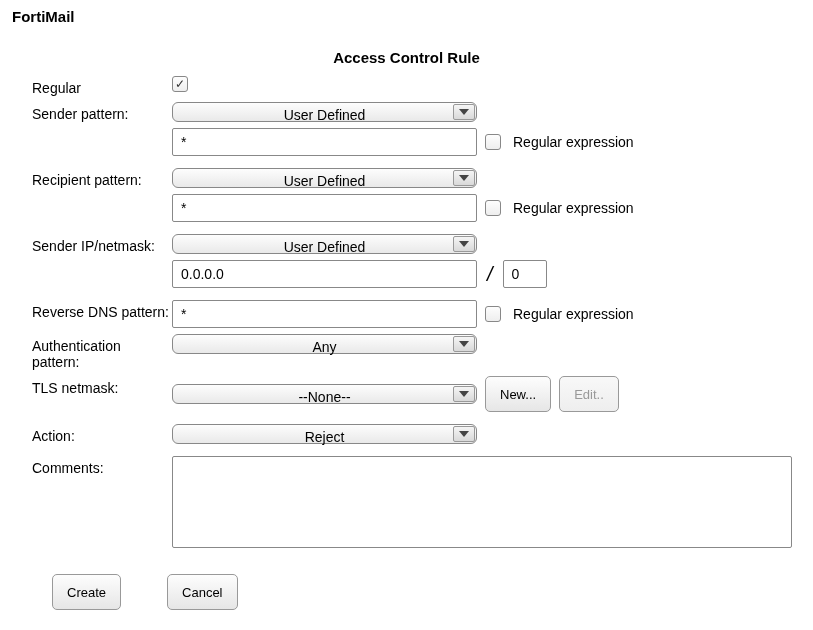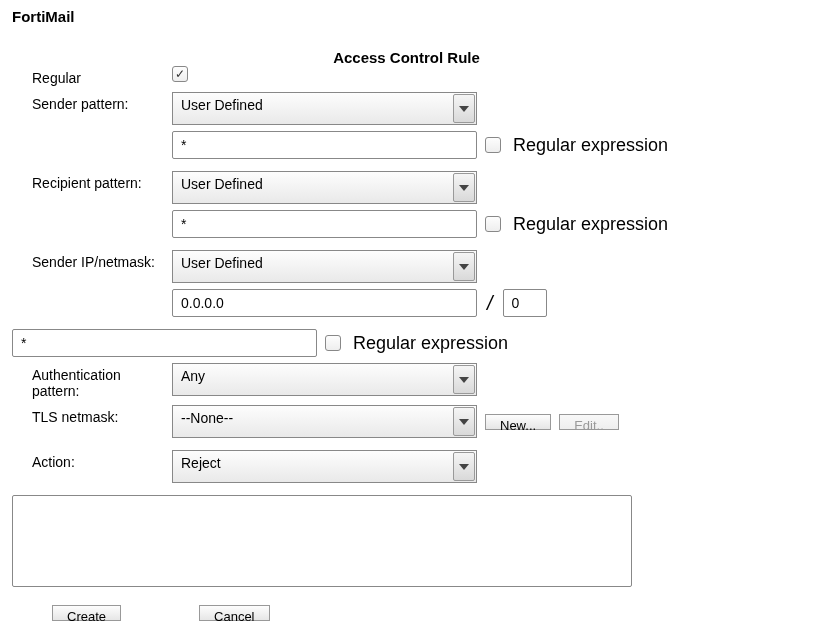--- a/index.html
+++ b/index.html
@@ -17,20 +17,21 @@
     }
     .product-title {
       font-weight: bold;
       font-size: 15px;
       margin-bottom: 24px;
     }
     .page-title {
       font-weight: bold;
       font-size: 15px;
       text-align: center;
+      margin-bottom: 10px;
     }
     .form-row {
       display: flex;
       align-items: flex-start;
       margin-bottom: 6px;
     }
     .label-col {
       width: 160px;
       padding-top: 4px;
       padding-left: 20px;
@@ -39,24 +40,25 @@
     .field-col {
       flex: 1;
       display: flex;
       align-items: center;
       gap: 8px;
     }
     .select-wrap {
       position: relative;
       display: inline-block;
       width: 305px;
-      height: 33px;
+      height: 20px;
       border: 1px solid #888;
       background: linear-gradient(#fdfdfd, #e9e9e9);
-      border-radius: 0;
+      border-radius: 6px;
+      text-align: center;
     }
     .select-wrap .select-text {
       padding: 4px 8px;
       display: inline-block;
     }
     .select-wrap .select-btn {
       position: absolute;
       right: 1px;
       top: 1px;
       bottom: 1px;
@@ -97,33 +99,33 @@
       justify-content: center;
       cursor: pointer;
     }
     .checkbox.checked::after {
       content: "✓";
       font-size: 12px;
       color: #333;
       line-height: 1;
     }
     .regex-label {
-      font-size: 18px;
+      font-size: 14px;
       margin-left: 4px;
     }
     .slash {
       font-size: 20px;
       font-style: italic;
       padding: 0 2px;
     }
     .btn {
-      height: 16px;
+      height: 36px;
       padding: 3px 14px;
       border: 1px solid #999;
-      border-radius: 0;
+      border-radius: 5px;
       background: linear-gradient(#fdfdfd, #e6e6e6);
       font-size: 13px;
       font-family: inherit;
       cursor: pointer;
     }
     .btn:disabled {
       color: #999;
       background: linear-gradient(#f8f8f8, #eee);
       cursor: default;
     }
@@ -131,24 +133,24 @@
       width: 620px;
       height: 92px;
       border: 1px solid #888;
       padding: 4px 8px;
       font-size: 14px;
       font-family: inherit;
       resize: none;
       border-radius: 2px;
     }
     .footer-buttons {
-      margin-top: 18px;
+      margin-top: 26px;
       padding-left: 40px;
       display: flex;
-      gap: 78px;
+      gap: 46px;
     }
     .spacer-row {
       height: 6px;
     }
   </style>
 </head>
 <body>
 
 <div class="product-title">FortiMail</div>
 <div class="page-title">Access Control Rule</div>
@@ -229,20 +231,21 @@
   <div class="field-col">
     <input class="text-input" type="text" value="0.0.0.0" style="">
     <span class="slash">/</span>
     <input class="text-input small" type="text" value="0" style="">
   </div>
 </div>
 
 <div class="spacer-row"></div>
 
 <div class="form-row">
+  <div class="label-col">Reverse DNS pattern:</div>
   <div class="field-col">
     <input class="text-input" type="text" value="*" style="">
     <span class="checkbox"></span>
     <span class="regex-label">Regular expression</span>
   </div>
 </div>
 
 <div class="form-row">
   <div class="label-col">Authentication pattern:</div>
   <div class="field-col">
@@ -285,20 +288,21 @@
             <path d="M0 0 L5 6 L10 0 Z" fill="#444"></path>
           </svg>
       </span>
     </div>
   </div>
 </div>
 
 <div class="spacer-row"></div>
 
 <div class="form-row">
+  <div class="label-col">Comments:</div>
   <div class="field-col">
     <textarea class="comments-area" style=""></textarea>
   </div>
 </div>
 
 <div class="footer-buttons">
   <button class="btn">Create</button>
   <button class="btn">Cancel</button>
 </div>
 

